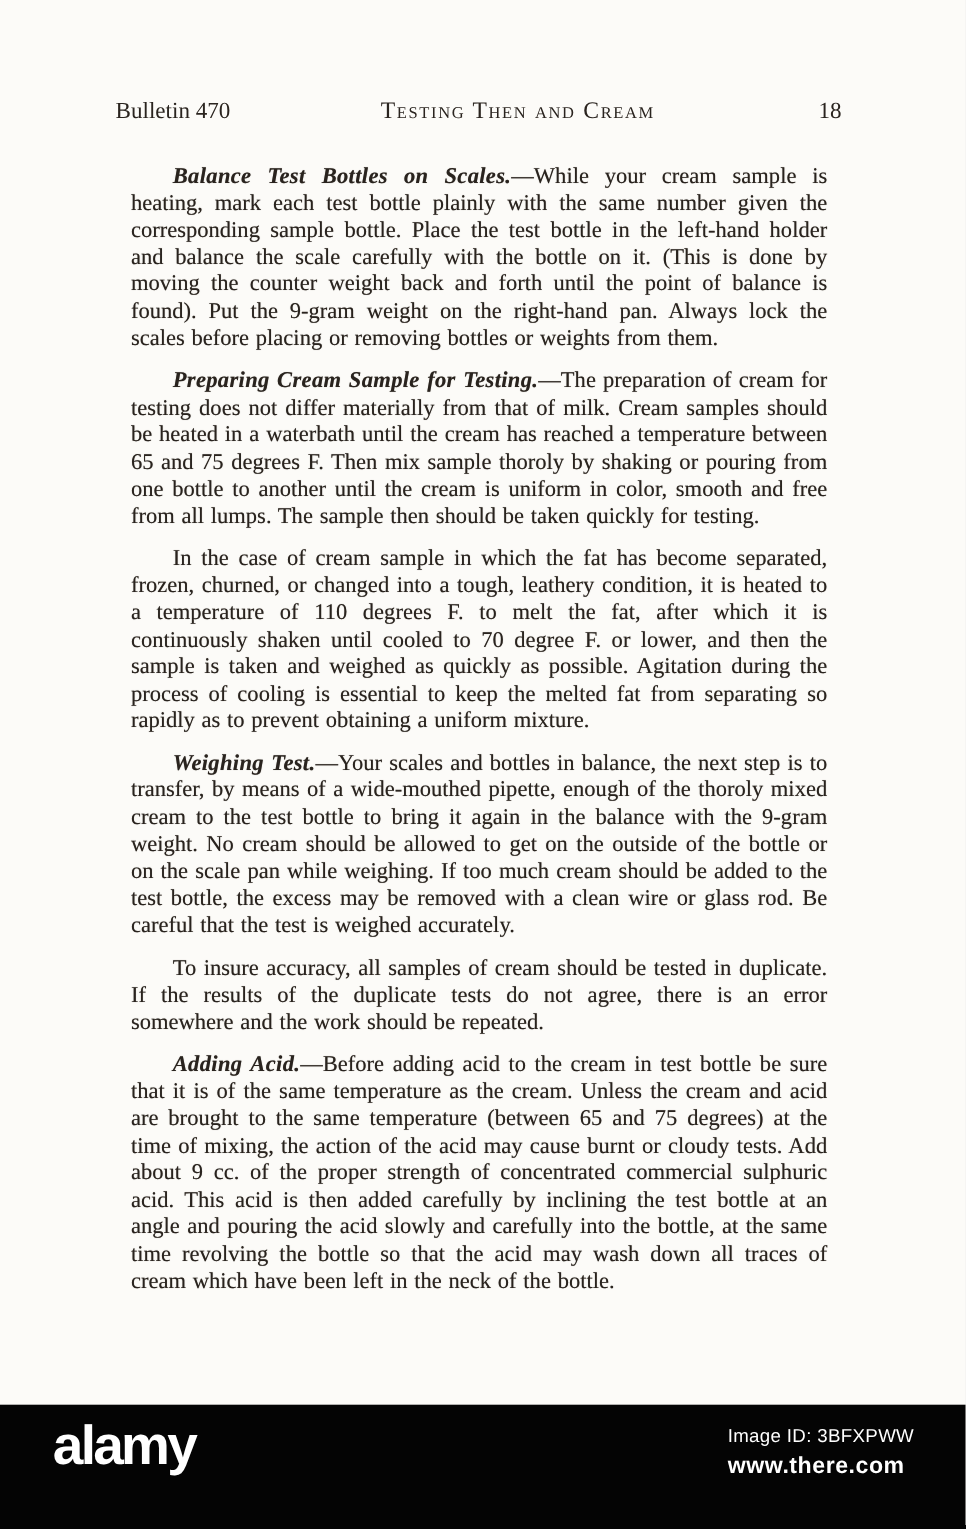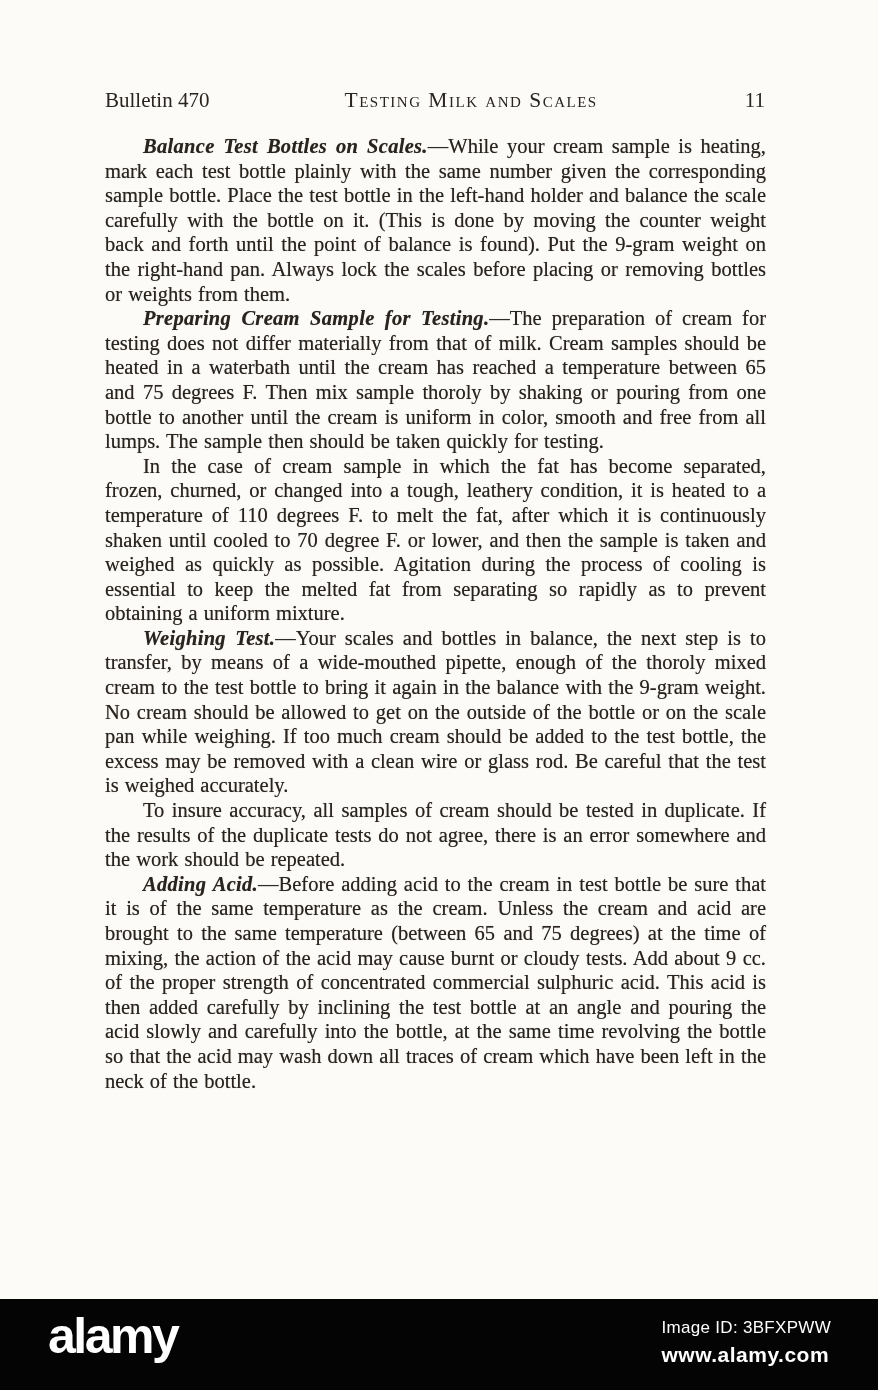--- a/index.html
+++ b/index.html
@@ -47,35 +47,35 @@
     left: 105px;
     width: 661px;
     font-size: 20.5px;
     line-height: 24.6px;
     text-align: justify;
     color: #29231e;
     text-shadow: 0 0 0.7px rgba(42, 34, 26, 0.55);
     word-spacing: 1px;
   }
   .page-body p {
-    margin: 0;
+    margin: 14px;
     text-indent: 38px;
   }
   .para-lead {
     font-weight: bold;
     font-style: italic;
     letter-spacing: 0.3px;
   }
   
   .watermark-bar {
     position: absolute;
     left: 0;
     bottom: 0;
     width: 878px;
-    height: 91px;
+    height: 113px;
     background: #040404;
     font-family: "Liberation Sans", sans-serif;
     color: #ffffff;
   }
   .alamy-logo {
     position: absolute;
     left: 48px;
     top: 12px;
     font-size: 50px;
     font-weight: bold;
@@ -100,34 +100,34 @@
     letter-spacing: 0.5px;
   }
 </style>
 </head>
 <body>
 
 <div class="page">
 
   <div class="page-header">
     <span class="bulletin"><span class="b-italic">Bulletin</span>&nbsp;<span>470</span></span>
-    <span class="running-title">Testing Milk and Scales</span>
-    <span class="page-number">11</span>
+    <span class="running-title">Testing Then and Cream</span>
+    <span class="page-number">18</span>
   </div>
 
   <div class="page-body">
     <p><span class="para-lead">Balance Test Bottles on Scales.</span><span>—While your cream sample is heating, mark each test bottle plainly with the same number given the corresponding sample bottle. Place the test bottle in the left-hand holder and balance the scale carefully with the bottle on it. (This is done by moving the counter weight back and forth until the point of balance is found). Put the 9-gram weight on the right-hand pan. Always lock the scales before placing or removing bottles or weights from them.</span></p>
     <p><span class="para-lead">Preparing Cream Sample for Testing.</span><span>—The preparation of cream for testing does not differ materially from that of milk. Cream samples should be heated in a waterbath until the cream has reached a temperature between 65 and 75 degrees F. Then mix sample thoroly by shaking or pouring from one bottle to another until the cream is uniform in color, smooth and free from all lumps. The sample then should be taken quickly for testing.</span></p>
     <p><span class="para-lead"></span><span>In the case of cream sample in which the fat has become separated, frozen, churned, or changed into a tough, leathery condition, it is heated to a temperature of 110 degrees F. to melt the fat, after which it is continuously shaken until cooled to 70 degree F. or lower, and then the sample is taken and weighed as quickly as possible. Agitation during the process of cooling is essential to keep the melted fat from separating so rapidly as to prevent obtaining a uniform mixture.</span></p>
     <p><span class="para-lead">Weighing Test.</span><span>—Your scales and bottles in balance, the next step is to transfer, by means of a wide-mouthed pipette, enough of the thoroly mixed cream to the test bottle to bring it again in the balance with the 9-gram weight. No cream should be allowed to get on the outside of the bottle or on the scale pan while weighing. If too much cream should be added to the test bottle, the excess may be removed with a clean wire or glass rod. Be careful that the test is weighed accurately.</span></p>
     <p><span class="para-lead"></span><span>To insure accuracy, all samples of cream should be tested in duplicate. If the results of the duplicate tests do not agree, there is an error somewhere and the work should be repeated.</span></p>
     <p><span class="para-lead">Adding Acid.</span><span>—Before adding acid to the cream in test bottle be sure that it is of the same temperature as the cream. Unless the cream and acid are brought to the same temperature (between 65 and 75 degrees) at the time of mixing, the action of the acid may cause burnt or cloudy tests. Add about 9 cc. of the proper strength of concentrated commercial sulphuric acid. This acid is then added carefully by inclining the test bottle at an angle and pouring the acid slowly and carefully into the bottle, at the same time revolving the bottle so that the acid may wash down all traces of cream which have been left in the neck of the bottle.</span></p>
   </div>
 
   <div class="watermark-bar">
     <div class="alamy-logo">alamy</div>
     <div class="id-block">
       <div class="image-id">Image ID: 3BFXPWW</div>
-      <div class="alamy-url">www.alamy.com</div>
+      <div class="alamy-url">www.there.com</div>
     </div>
   </div>
 
 </div>
 
 </body></html>

